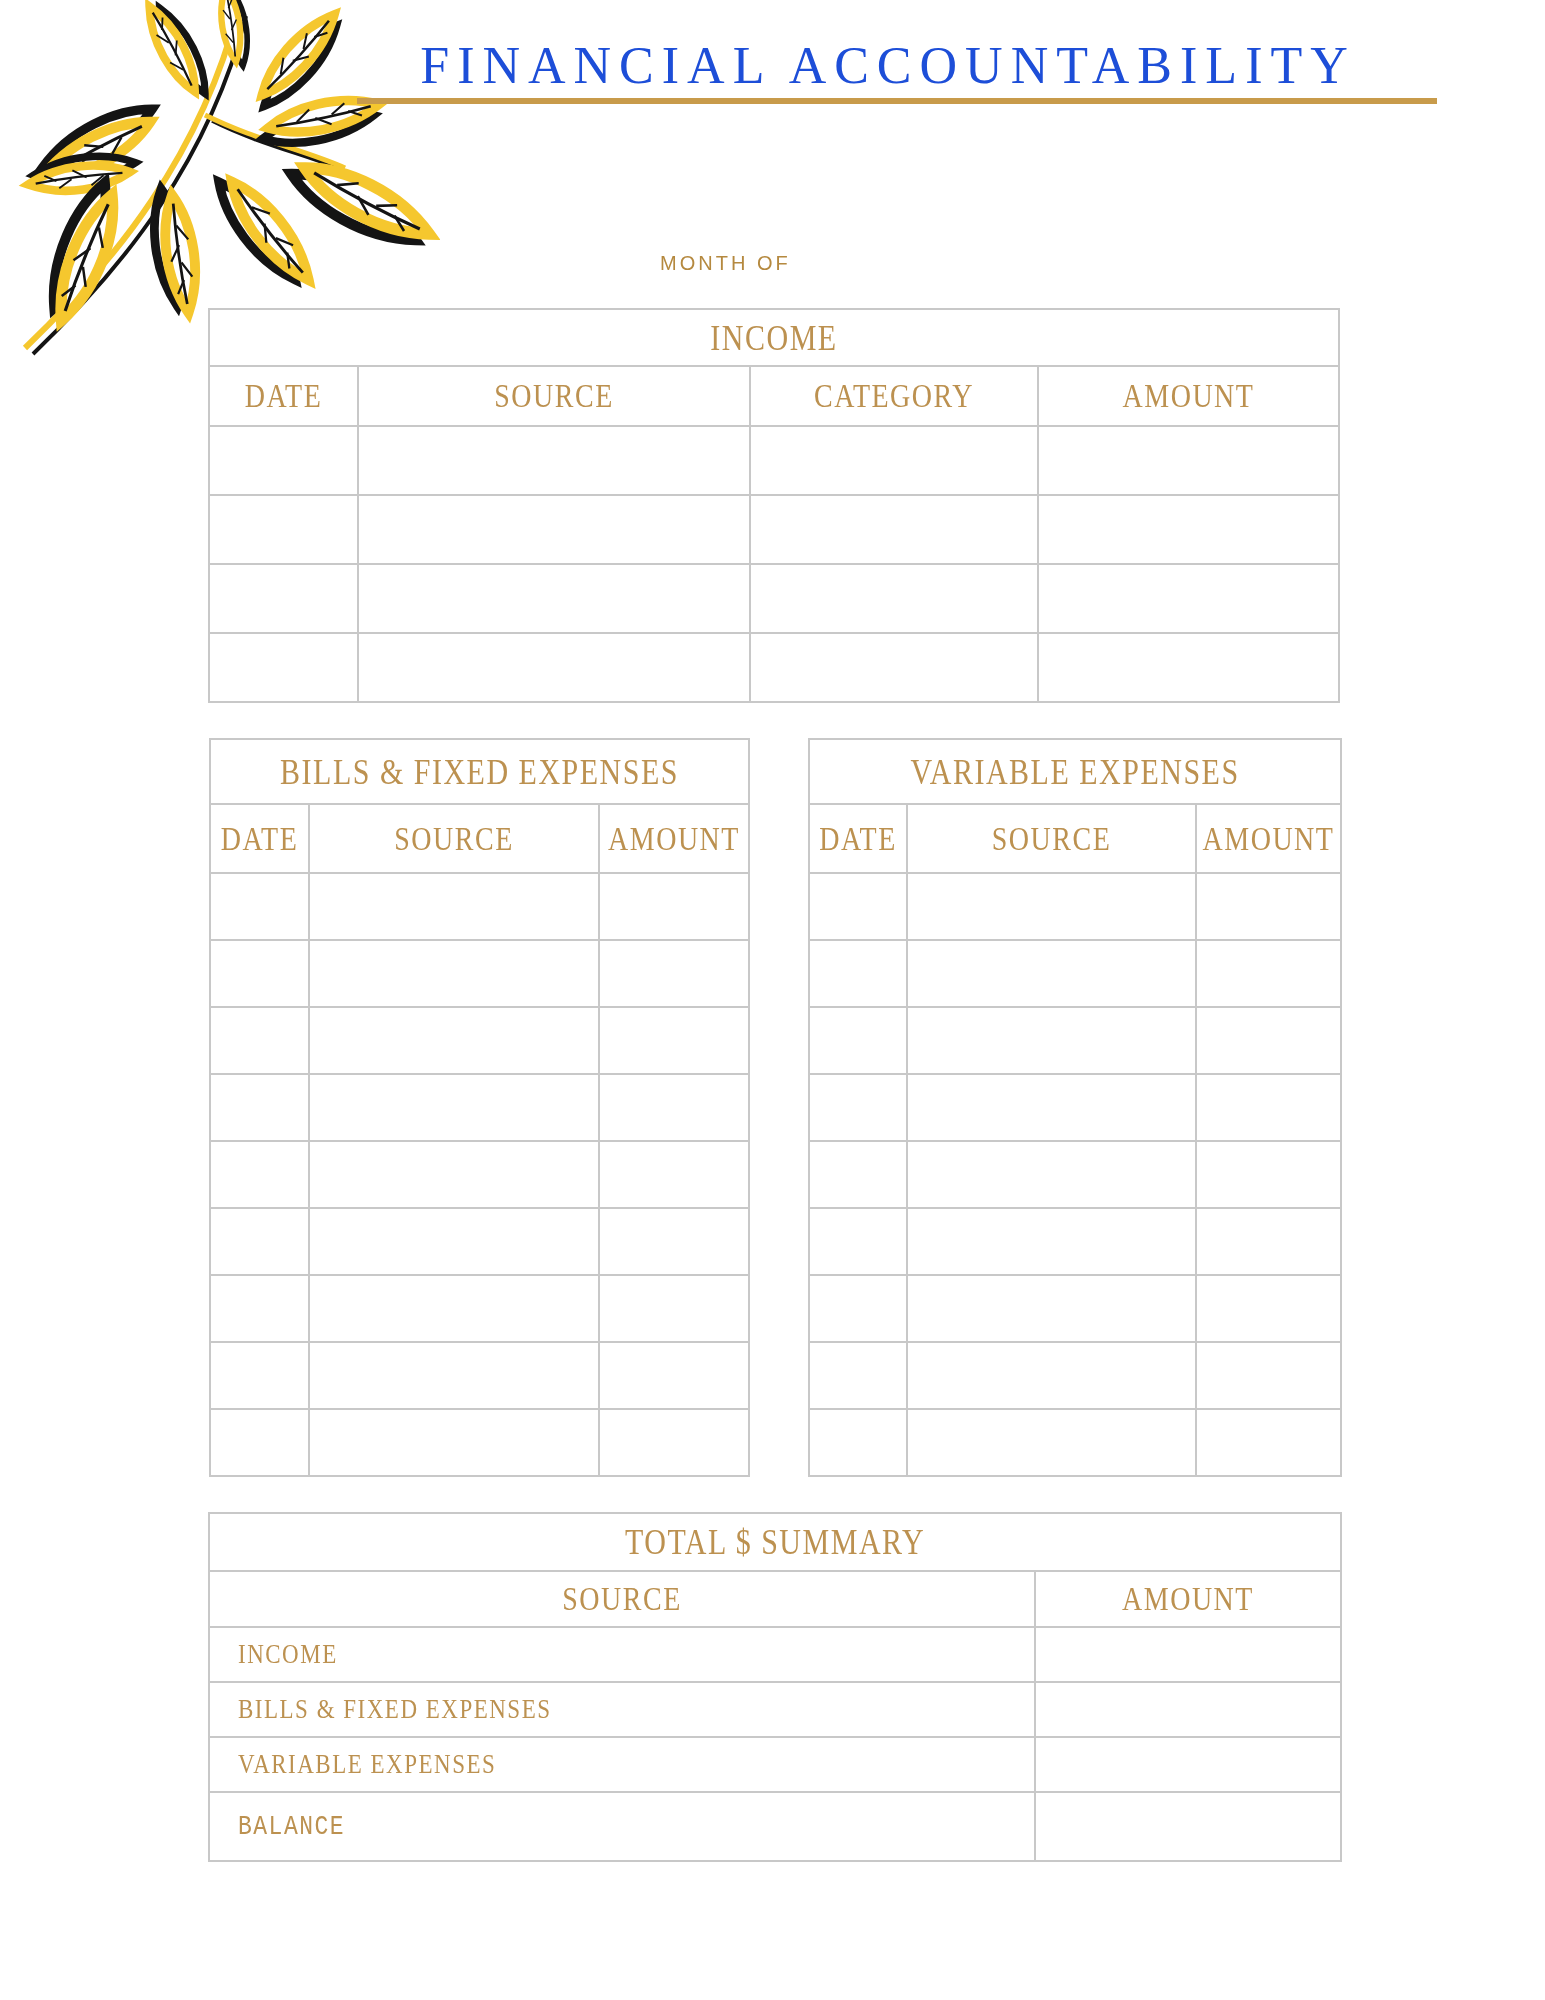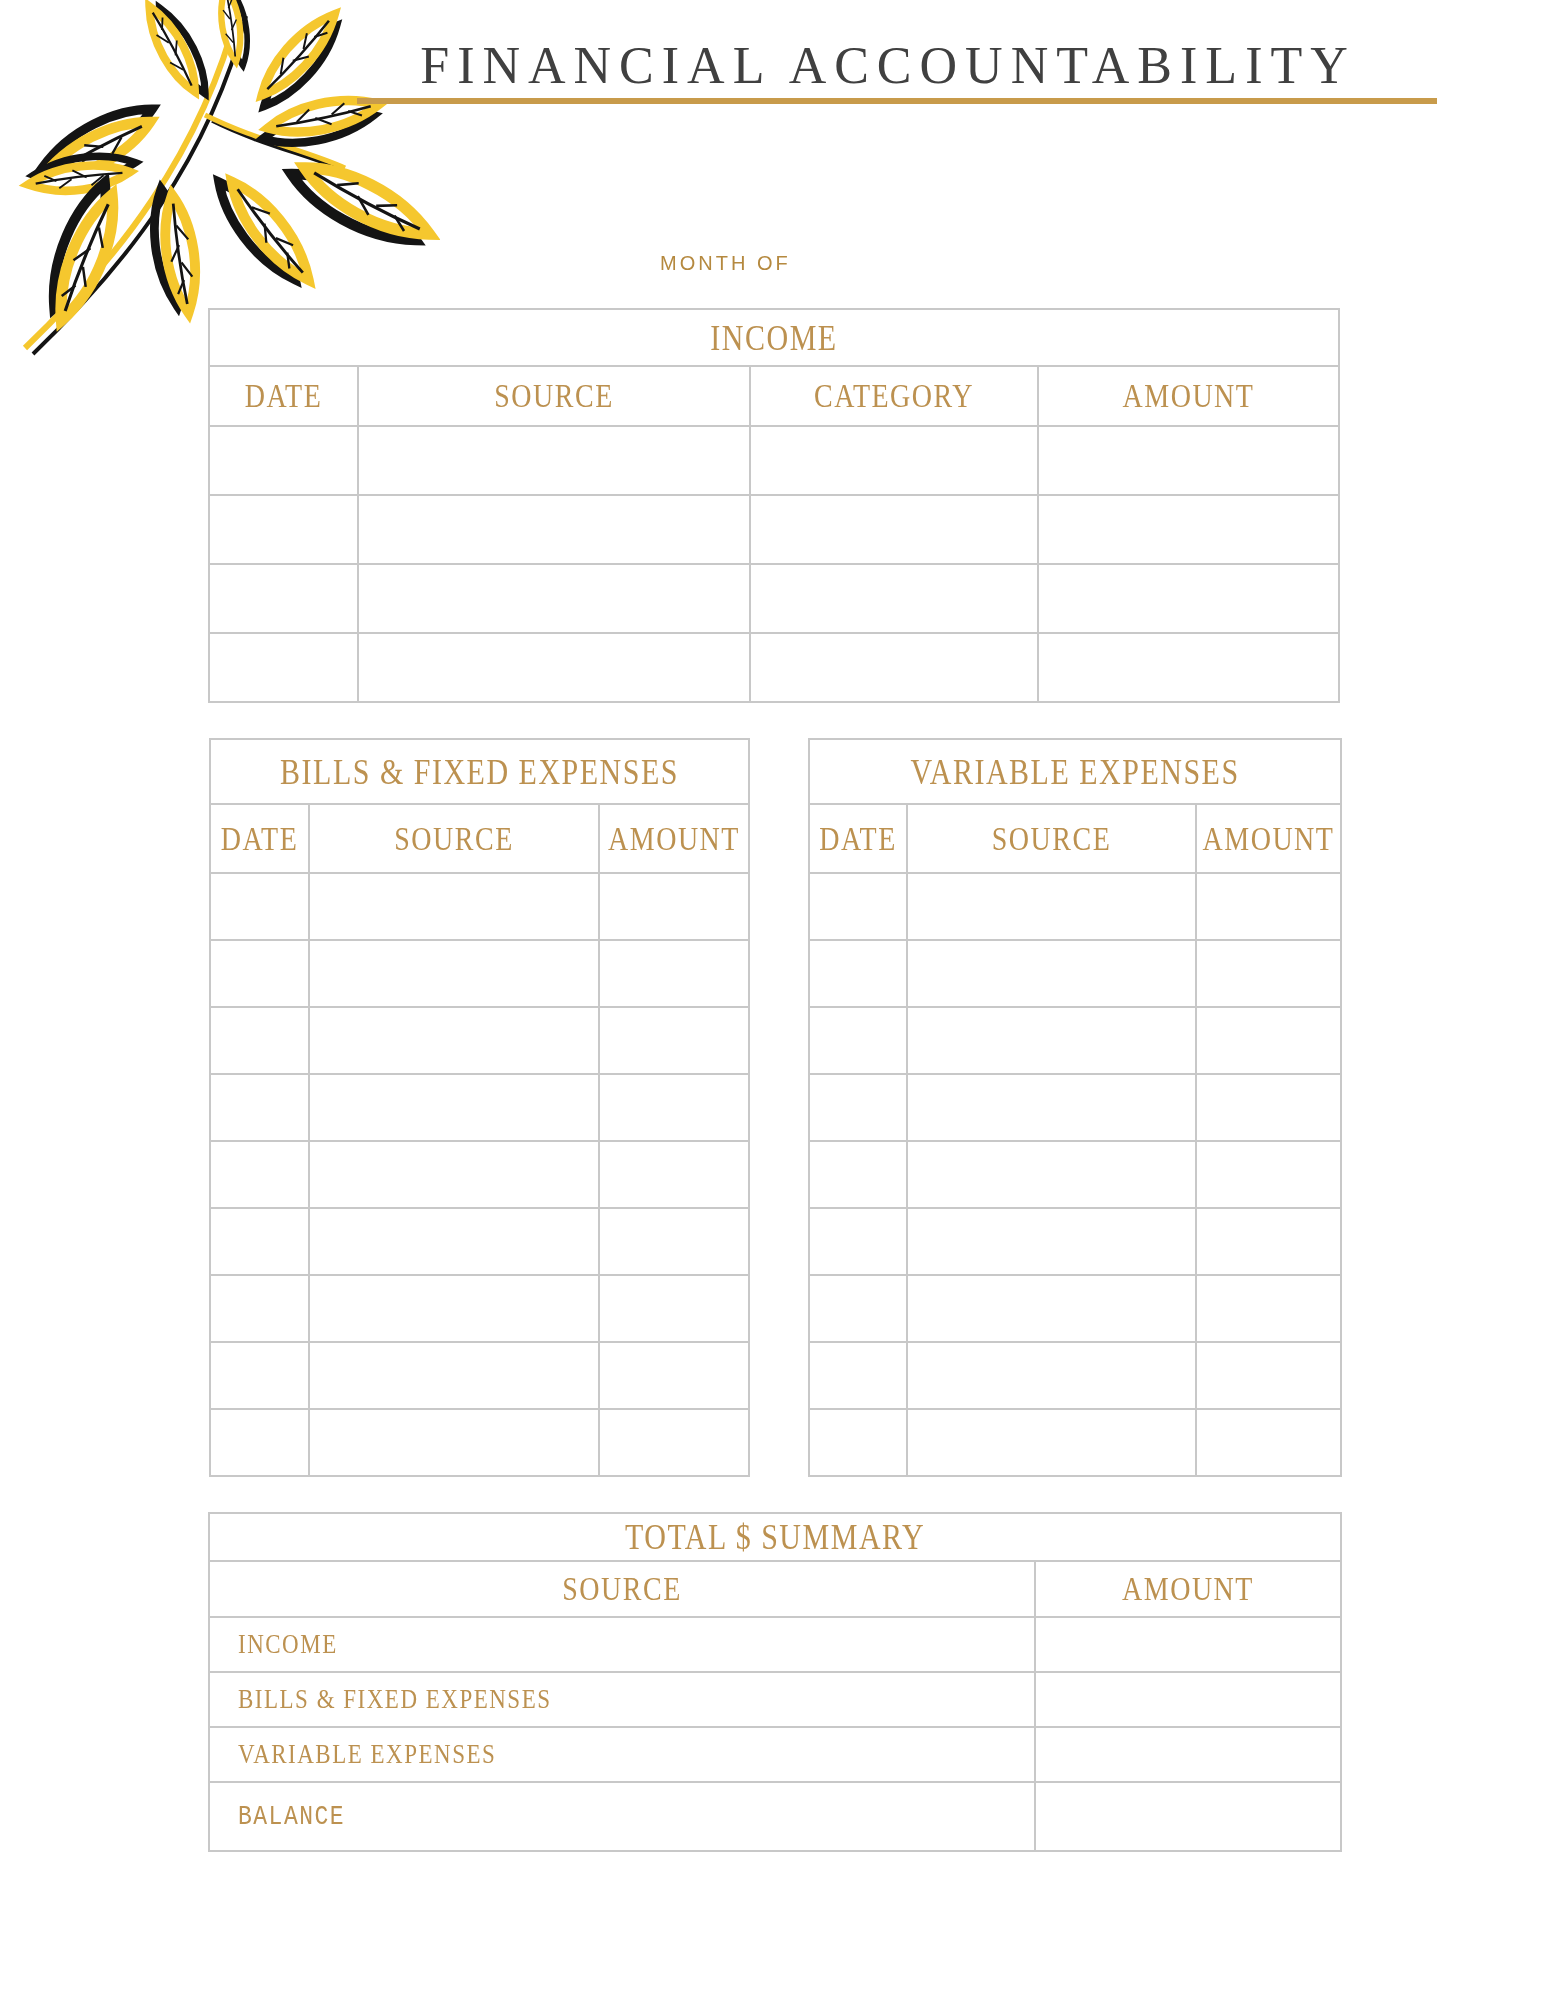--- a/index.html
+++ b/index.html
@@ -6,21 +6,21 @@
   .page{position:relative;width:1545px;height:2000px;background:#ffffff;overflow:hidden;
         font-family:"Liberation Serif", serif;}
   .gold{color:#BC9150;}
   
   .cond{display:inline-block;transform:scaleY(1.22);transform-origin:50% 55%;letter-spacing:1.5px;white-space:nowrap;}
   .fs30{font-size:30px;} .fs28{font-size:28px;} .fs23{font-size:23px;}
 
   .leaves{position:absolute;left:0;top:0;}
 
   .title{position:absolute;left:348px;top:36px;width:1080px;text-align:center;
-         font-size:52px;letter-spacing:8px;color:#404040;white-space:nowrap;}
+         font-size:52px;letter-spacing:8px;color:#1d4ed8;white-space:nowrap;}
   .title-underline{position:absolute;left:357px;top:98px;width:1080px;height:6px;background:#C89B4B;}
   .subtitle{position:absolute;right:112px;top:110px;text-align:right;color:#121212;
             font-size:27px;line-height:43px;letter-spacing:5px;white-space:nowrap;}
   .subtitle .cond{transform:scaleY(1.15);}
   .verse{letter-spacing:8px;}
   .month{position:absolute;left:660px;top:252px;font-family:"Liberation Sans", sans-serif;
          font-size:20px;letter-spacing:3px;color:#B5893F;}
 
   table.tbl{position:absolute;border-collapse:collapse;table-layout:fixed;background:#ffffff;}
   .tbl td{border:2px solid #C8C8C8;text-align:center;vertical-align:middle;padding:0;overflow:hidden;}
@@ -235,21 +235,21 @@
         </tr>
       </tbody>
   </table>
 
   <table class="tbl" style="left:208px;top:1512px;width:1132px;">
     <colgroup>
         <col style="width:826px">
         <col style="width:306px">
       </colgroup>
     <tbody>
-      <tr style="height:48px">
+      <tr style="height:58px">
         <td colspan="2">
           <span class="cond gold fs30">TOTAL $ SUMMARY</span></td>
       </tr>
       <tr style="height:56px">
         <td><span class="cond gold fs28">SOURCE</span></td>
         <td><span class="cond gold fs28">AMOUNT</span></td>
       </tr>
     <tr style="height: 55px;">
           <td class="label-cell"><span class="cond gold fs23">INCOME</span></td>
           <td></td>

